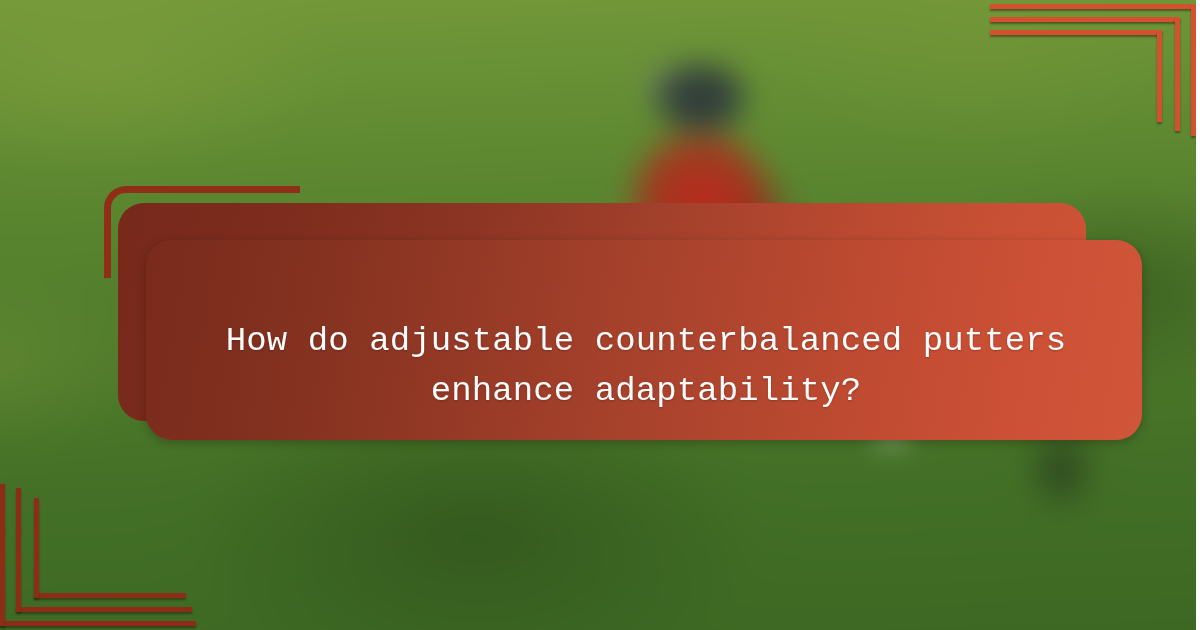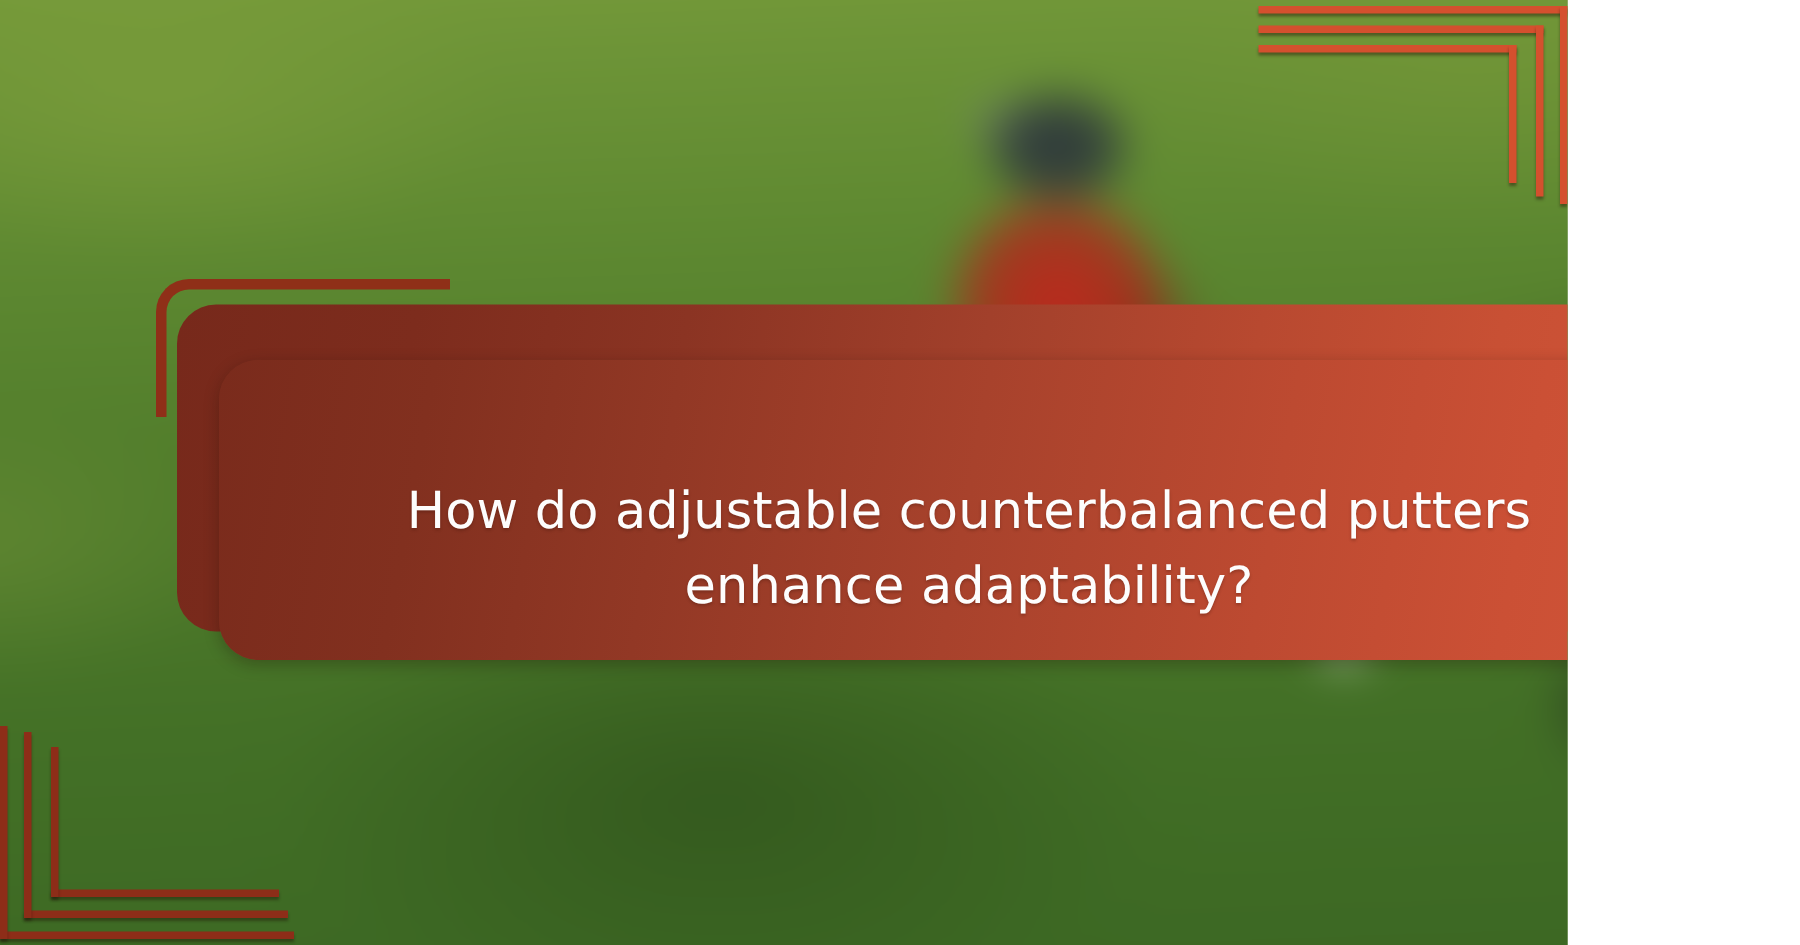--- a/index.html
+++ b/index.html
@@ -5,23 +5,24 @@
   * { margin:0; padding:0; box-sizing:border-box; }
 
   html, body {
     width:1200px; height:630px;
     overflow:hidden;
     font-family:"DejaVu Sans", sans-serif;
   }
 
   #stage {
     position:relative;
-    width:1045px; height:630px;
+    width:1196px; height:630px;
     overflow:hidden;
     background:#4f7a2a;
+    font-family:Liberation Mono, monospace;
   }
 
   
   .bg-photo {
     position:absolute; inset:-40px;
     background:
       
       radial-gradient(ellipse 62px 48px at 735px 150px, rgba(40,48,58,.95) 0%, rgba(44,52,62,.75) 55%, rgba(60,80,50,0) 78%),
       radial-gradient(ellipse 40px 30px at 700px 135px, rgba(120,128,132,.55) 0%, rgba(120,128,132,0) 75%),
       

